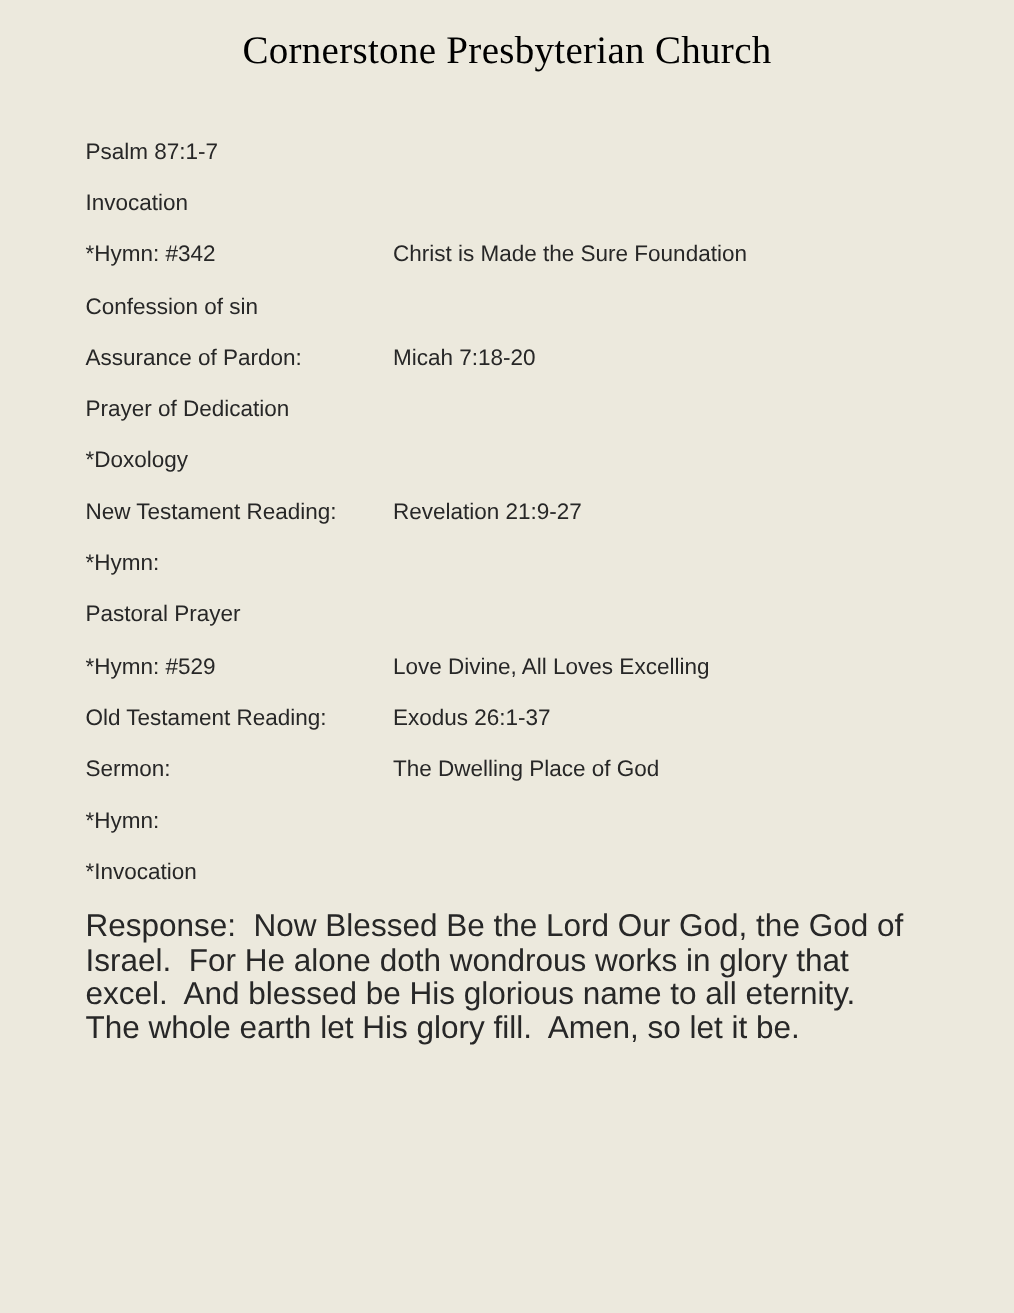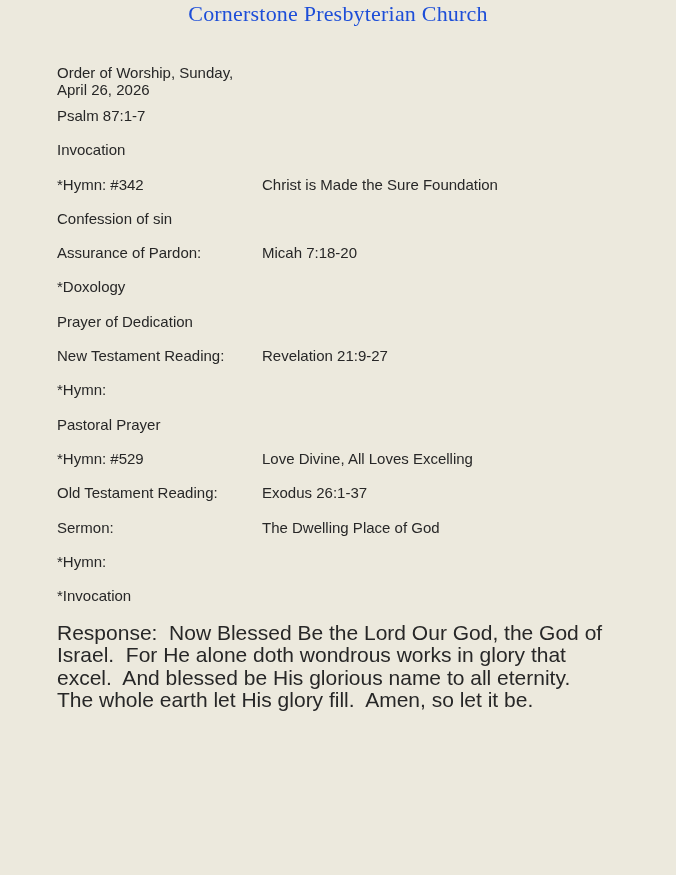--- a/index.html
+++ b/index.html
@@ -14,26 +14,27 @@
     color: #272727;
     overflow: hidden;
   }
   .page {
     width: 676px;
     height: 875px;
     box-sizing: border-box;
   }
   .title {
     margin: 0;
+    padding-top: 20px;
     text-align: center;
     font-family: "Liberation Serif", "DejaVu Serif", serif;
     font-weight: 500;
-    font-size: 22px;
+    font-size: 26px;
     line-height: 28px;
-    color: #1d4ed8;
+    color: #000000;
     letter-spacing: 0.2px;
   }
   .content {
     padding-left: 57px;
     padding-right: 58px;
   }
   .rows {
     margin-top: 36px;
   }
   .row {
@@ -58,23 +59,20 @@
 </style>
 </head>
 <body>
 
 <div class="page">
   <h1 class="title">Cornerstone Presbyterian Church</h1>
 
   <div class="content">
     <div class="rows">
 
-      <div class="row">
-        <span class="label">Order of Worship, Sunday, April 26, 2026</span>
-      </div>
 
       <div class="row">
         <span class="value">Psalm 87:1-7</span>
       </div>
       <div class="row">
         <span class="label">Invocation</span>
         <span class="value"></span>
       </div>
       <div class="row">
         <span class="label">*Hymn: #342</span>
@@ -82,25 +80,25 @@
       </div>
       <div class="row">
         <span class="label">Confession of sin</span>
         <span class="value"></span>
       </div>
       <div class="row">
         <span class="label">Assurance of Pardon:</span>
         <span class="value">Micah 7:18-20</span>
       </div>
       <div class="row">
-        <span class="label">*Doxology</span>
+        <span class="label">Prayer of Dedication</span>
         <span class="value"></span>
       </div>
       <div class="row">
-        <span class="label">Prayer of Dedication</span>
+        <span class="label">*Doxology</span>
         <span class="value"></span>
       </div>
       <div class="row">
         <span class="label">New Testament Reading:</span>
         <span class="value">Revelation 21:9-27</span>
       </div>
       <div class="row">
         <span class="label">*Hymn:</span>
       </div>
       <div class="row">

